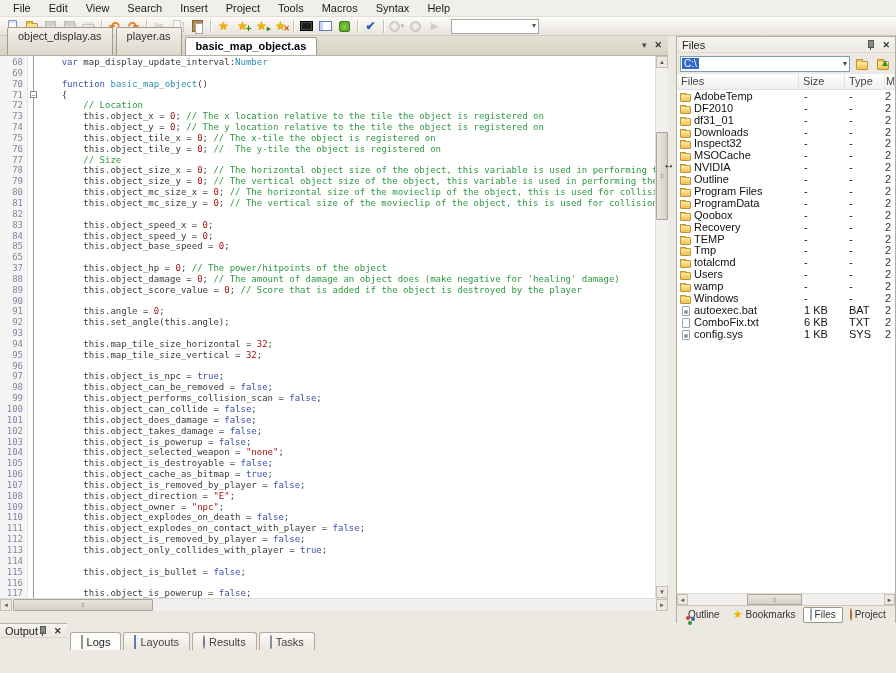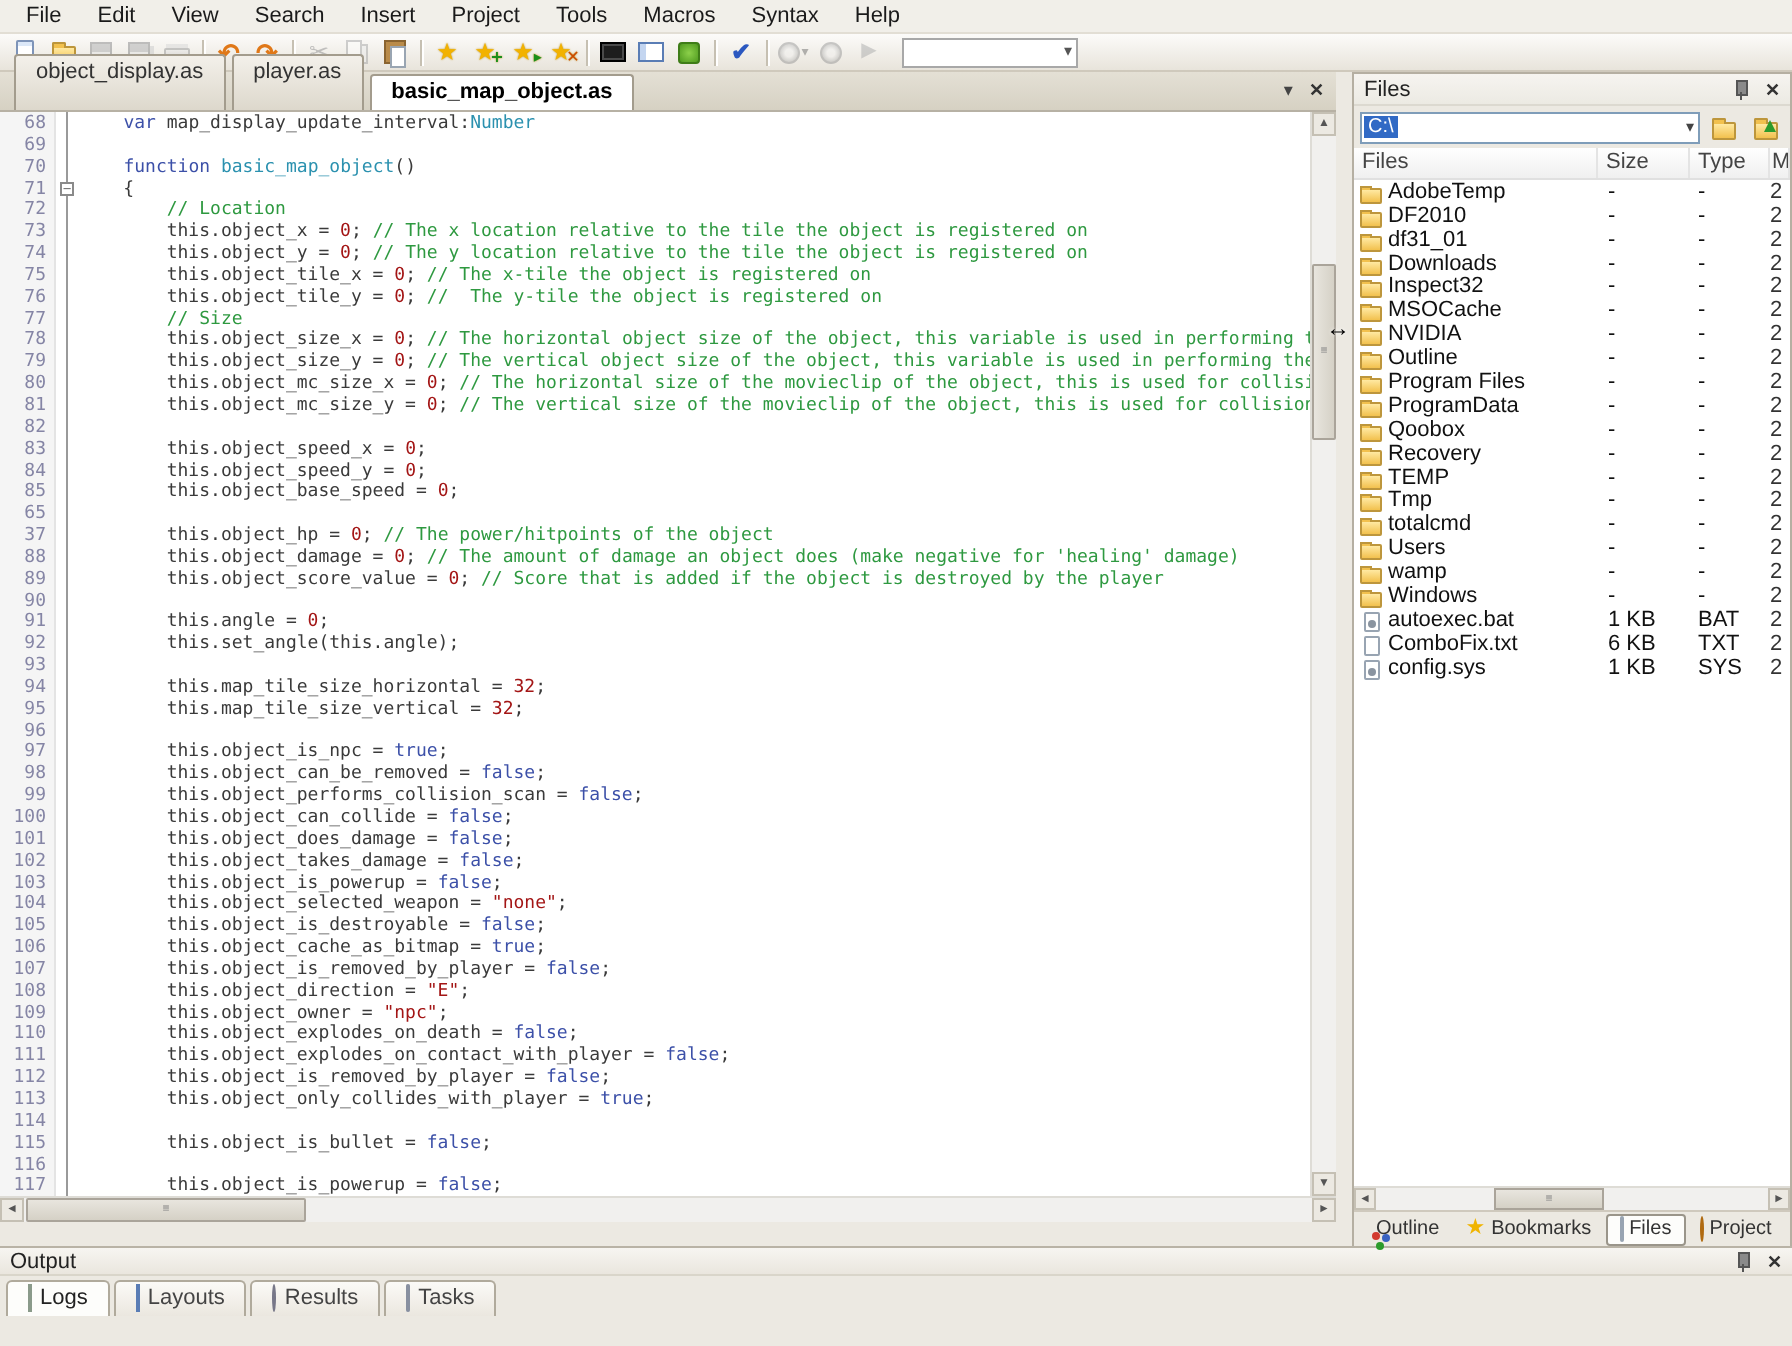--- a/index.html
+++ b/index.html
@@ -110,21 +110,21 @@
 
   .docktabs { height:18px; background:#ece9e2; border-top:1px solid #cfc9bd; display:flex; align-items:center; padding-left:2px; gap:1px; }
   .docktab { display:flex; align-items:center; gap:3px; height:16px; padding:1px 6px; font-size:10px; color:#333; white-space:nowrap; }
   .docktab.active { background:#fdfdfb; border:1px solid #9a958a; border-radius:2px; }
   .dt-outline { width:10px; height:10px; position:relative; }
   .dt-outline::before { content:""; position:absolute; left:1px; top:1px; width:4px; height:4px; border-radius:50%; background:#d23a2e; box-shadow:5px 1px 0 #3a62c2, 2px 5px 0 #2c9b2c; }
   .dt-book { font-size:11px; color:#f0b400; line-height:1; }
   .dt-proj { width:9px; height:9px; border-radius:50%; background:radial-gradient(#ffd070,#e89020); border:1px solid #b06a10; }
 
   
-  .output { height:36px; display:flex; flex-direction:column; }
+  .output { height:36px; display:flex; flex-direction:row; }
   .out-title { height:15px; background:linear-gradient(#f7f5f1,#eae6de); border-top:1px solid #b9b3a6; border-bottom:1px solid #d9d5ca; display:flex; align-items:center; padding:0 5px; }
   .out-title .lbl { flex:1; color:#222; }
   .out-tabs { flex:1; background:#ece9e2; display:flex; align-items:center; padding:0 0 0 3px; gap:2px; }
   .outtab { display:flex; align-items:center; gap:4px; height:18px; padding:0 10px; border:1px solid #b0aa9c; border-bottom:none; border-radius:3px 3px 0 0; background:linear-gradient(#fbfaf7,#ebe7df); color:#444; font-size:11px; }
   .outtab.active { background:#fdfdfb; color:#222; }
   .ot-logs { width:10px; height:10px; background:#dfe5df; border:1px solid #8a9a8a; box-shadow:inset 0 2px 0 #b8ccb8; }
   .ot-layouts { width:11px; height:9px; background:#fff; border:1px solid #5a7db5; box-shadow:inset 3px 0 0 #aac4ea; }
   .ot-results { width:10px; height:10px; border-radius:50%; background:radial-gradient(#eeeeee 30%,#9898aa 75%); border:1px solid #777788; }
   .ot-tasks { width:4px; height:11px; border:1px solid #8890a0; border-radius:2px; transform:rotate(40deg); background:#cfd4da; }
 

